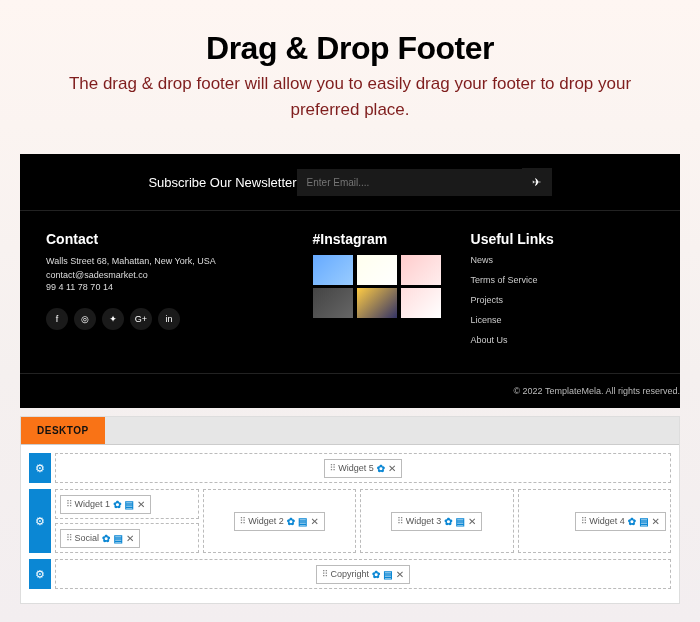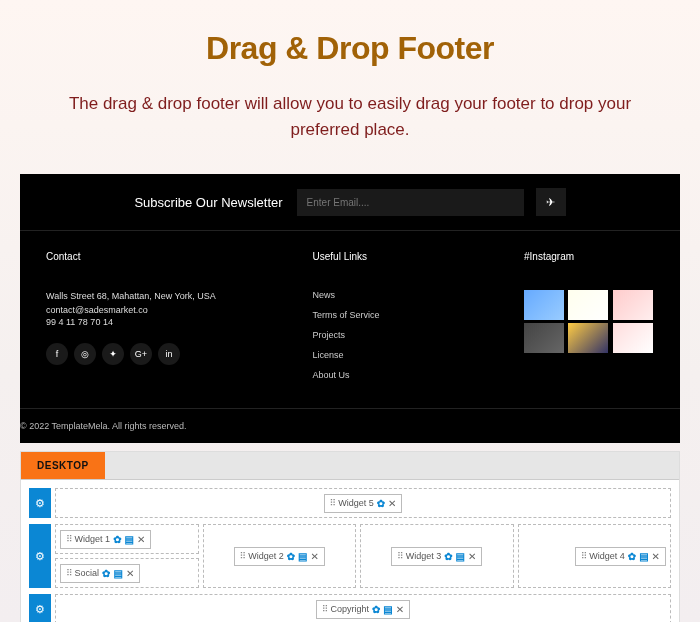--- a/index.html
+++ b/index.html
@@ -1,45 +1,45 @@
 <!DOCTYPE html>
 <html><head>
 <meta charset="utf-8">
 <style>
 *{box-sizing:border-box;margin:0;padding:0}
 body{font-family:-apple-system,BlinkMacSystemFont,"Segoe UI",Arial,sans-serif;width:700px;height:622px;background:linear-gradient(180deg,#fef6f2 0%,#f5f0ef 60%,#f3eef0 100%);overflow:hidden}
 .hero{text-align:center;padding:30px 50px 20px}
-.hero h1{font-size:32px;font-weight:700;color:#a16207;margin-bottom:24px;letter-spacing:-0.5px}
+.hero h1{font-size:32px;font-weight:700;color:#000000;margin-bottom:4px;letter-spacing:-0.5px}
 .hero p{font-size:17px;color:#7f1d1d;line-height:1.5;font-weight:400}
 .preview{margin:12px 20px 0;background:#000;color:#fff;font-size:11px}
-.nl{display:flex;align-items:center;justify-content:center;gap:14px;padding:14px 0;border-bottom:1px solid #222}
+.nl{display:flex;align-items:center;justify-content:center;padding:14px 0;border-bottom:1px solid #222}
 .nl-label{font-size:13px;font-weight:500}
 .nl-input{background:#1a1a1a;border:none;padding:8px 90px 8px 10px;font-size:10px;color:#777;width:227px}
 .nl-send{background:#1a1a1a;border:none;color:#fff;font-size:11px;cursor:pointer;width:30px;height:28px;display:flex;align-items:center;justify-content:center;margin-left:-2px}
 .cols{display:flex;padding:20px 26px 18px;gap:28px}
-.col h4{font-size:10px;font-weight:400;margin-bottom:28px}
+.col h4{font-size:14px;font-weight:700;margin-bottom:8px}
 .col-contact{flex:1.3}
 .col-contact .addr{font-size:9px;color:#ddd;line-height:1.5}
 .col-contact .phone{font-size:9px;color:#ddd;}
 .soc{display:flex;gap:6px;margin-top:16px}
 .soc span{width:22px;height:22px;border-radius:50%;background:#1a1a1a;display:flex;align-items:center;justify-content:center;font-size:9px}
 .col ul{list-style:none}
 .col li{font-size:9px;color:#ccc;margin-bottom:10px}
 .col-info{flex:1}
 .col-links{flex:1}
 .col-insta{flex:0 0 130px}
 .insta-grid{display:grid;grid-template-columns:repeat(3,1fr);gap:3px}
 .insta-grid div{width:40px;height:30px;background:#888}
 .ig1{background:linear-gradient(135deg,#6af,#9cf)!important}
 .ig2{background:linear-gradient(135deg,#ffe,#fff)!important}
 .ig3{background:linear-gradient(135deg,#fcc,#fee)!important}
 .ig4{background:linear-gradient(135deg,#444,#666)!important}
 .ig5{background:linear-gradient(135deg,#fc4,#336)!important}
 .ig6{background:linear-gradient(135deg,#fdd,#fff)!important}
-.cp{text-align:left;font-size:9px;color:#bbb;padding:12px 0;border-top:1px solid #222}
+.cp{text-align:right;font-size:9px;color:#bbb;padding:12px 0;border-top:1px solid #222}
 .builder{margin:8px 20px 0;background:#fff;border:1px solid #ddd}
 .tabs{display:flex;background:#e6e6e6;border-bottom:1px solid #ccc}
 .tab{padding:8px 16px;font-size:10px;font-weight:600;color:#555;cursor:pointer;letter-spacing:0.5px}
 .tab.active{background:#f97316;color:#111}
 .rows{padding:8px}
 .row{display:flex;gap:4px;margin-bottom:6px;align-items:stretch}
 .gear{background:#0b87d4;color:#fff;width:22px;display:flex;align-items:center;justify-content:center;font-size:11px;cursor:pointer;flex-shrink:0}
 .cell{flex:1;border:1px dashed #bbb;padding:4px;min-height:30px;display:flex;align-items:center}
 .cell.center{justify-content:center}
 .cell.right{justify-content:flex-end}
@@ -71,40 +71,40 @@
       <div class="addr"><span>Walls Street 68, Mahattan, New York, USA</span><br><span>contact@sadesmarket.co</span></div>
       <div class="phone">99 4 11 78 70 14</div>
       <div class="soc">
         <span>f</span>
         <span>◎</span>
         <span>✦</span>
         <span>G+</span>
         <span>in</span>
       </div>
     </div>
-    <div class="col col-links">
-      <h4>Useful Links</h4>
-      <ul>
-        <li>News</li>
-        <li>Terms of Service</li>
-        <li>Projects</li>
-        <li>License</li>
-        <li>About Us</li>
-      </ul>
-    </div>
     <div class="col col-insta">
       <h4>#Instagram</h4>
       <div class="insta-grid">
         <div class="ig1"></div>
         <div class="ig2"></div>
         <div class="ig3"></div>
         <div class="ig4"></div>
         <div class="ig5"></div>
         <div class="ig6"></div>
       </div>
+    </div>
+    <div class="col col-links">
+      <h4>Useful Links</h4>
+      <ul>
+        <li>News</li>
+        <li>Terms of Service</li>
+        <li>Projects</li>
+        <li>License</li>
+        <li>About Us</li>
+      </ul>
     </div>
   </div>
   <div class="cp">© 2022 TemplateMela. All rights reserved.</div>
 </div>
 
 <div class="builder">
   <div class="tabs">
     <div class="tab active">DESKTOP</div>
   </div>
   <div class="rows">

